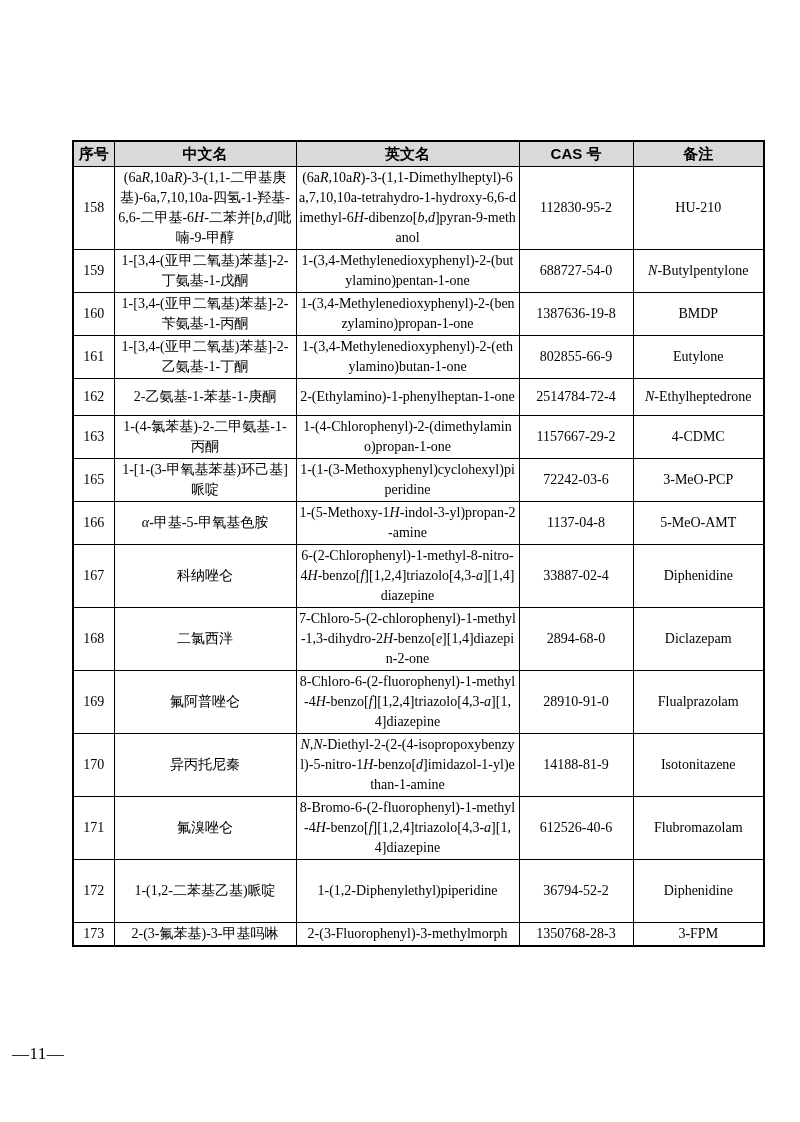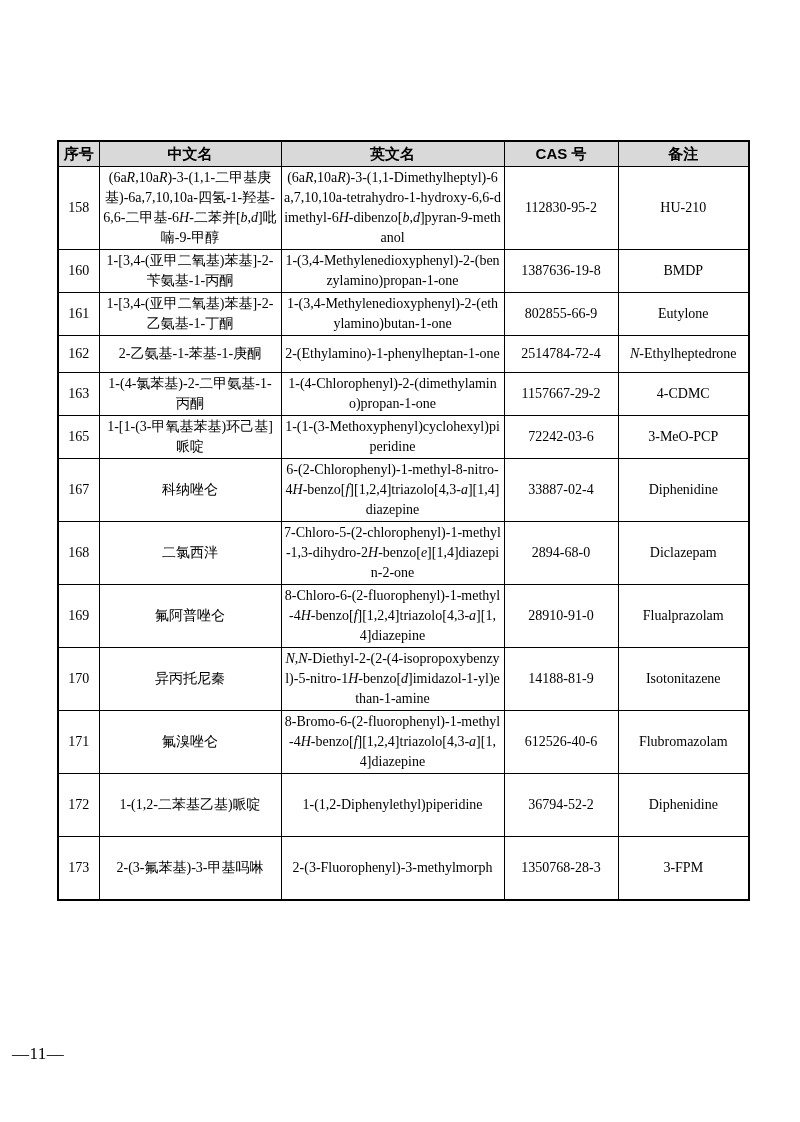--- a/index.html
+++ b/index.html
@@ -4,21 +4,21 @@
 <style>
   html, body { margin: 0; padding: 0; background: #ffffff; }
   .page {
     position: relative;
     width: 800px; height: 1122px;
     background: var(--page-bg, #ffffff);
     color: var(--text-color, #000000);
     font-family: "Liberation Serif", "DejaVu Serif", serif;
     overflow: hidden;
   }
-  .table-wrap { position: absolute; left: 57px; top: 140px; }
+  .table-wrap { position: absolute; left: 72px; top: 140px; }
   table.substances {
     border-collapse: collapse;
     table-layout: fixed;
     width: 691px;
     border: 2px solid var(--border-color, #000);
   }
   table.substances th, table.substances td {
     border: 1px solid var(--border-color, #000);
     text-align: center;
     vertical-align: middle;
@@ -76,20 +76,27 @@
       </thead>
       <tbody id="table-body">
           <tr>
     <td class="c-no">158</td>
     <td class="c-cn">(6a<i>R</i>,10a<i>R</i>)-3-(1,1-二甲基庚基)-6a,7,10,10a-四氢-1-羟基-6,6-二甲基-6<i>H</i>-二苯并[<i>b</i>,<i>d</i>]吡喃-9-甲醇</td>
     <td class="c-en">(6a<i>R</i>,10a<i>R</i>)-3-(1,1-Dimethylheptyl)-6a,7,10,10a-tetrahydro-1-hydroxy-6,6-dimethyl-6<i>H</i>-dibenzo[<i>b</i>,<i>d</i>]pyran-9-methanol</td>
     <td class="c-cas">112830-95-2</td>
     <td class="c-note">HU-210</td>
   </tr>
           <tr>
+    <td class="c-no">159</td>
+    <td class="c-cn">1-[3,4-(亚甲二氧基)苯基]-2-丁氨基-1-戊酮</td>
+    <td class="c-en">1-(3,4-Methylenedioxyphenyl)-2-(butylamino)pentan-1-one</td>
+    <td class="c-cas">688727-54-0</td>
+    <td class="c-note"><i>N</i>-Butylpentylone</td>
+  </tr>
+          <tr>
     <td class="c-no">160</td>
     <td class="c-cn">1-[3,4-(亚甲二氧基)苯基]-2-苄氨基-1-丙酮</td>
     <td class="c-en">1-(3,4-Methylenedioxyphenyl)-2-(benzylamino)propan-1-one</td>
     <td class="c-cas">1387636-19-8</td>
     <td class="c-note">BMDP</td>
   </tr>
           <tr>
     <td class="c-no">161</td>
     <td class="c-cn">1-[3,4-(亚甲二氧基)苯基]-2-乙氨基-1-丁酮</td>
     <td class="c-en">1-(3,4-Methylenedioxyphenyl)-2-(ethylamino)butan-1-one</td>
@@ -109,20 +116,27 @@
     <td class="c-en">1-(4-Chlorophenyl)-2-(dimethylamino)propan-1-one</td>
     <td class="c-cas">1157667-29-2</td>
     <td class="c-note">4-CDMC</td>
   </tr>
           <tr>
     <td class="c-no">165</td>
     <td class="c-cn">1-[1-(3-甲氧基苯基)环己基]哌啶</td>
     <td class="c-en">1-(1-(3-Methoxyphenyl)cyclohexyl)piperidine</td>
     <td class="c-cas">72242-03-6</td>
     <td class="c-note">3-MeO-PCP</td>
+  </tr>
+          <tr>
+    <td class="c-no">166</td>
+    <td class="c-cn"><i>α</i>-甲基-5-甲氧基色胺</td>
+    <td class="c-en">1-(5-Methoxy-1<i>H</i>-indol-3-yl)propan-2-amine</td>
+    <td class="c-cas">1137-04-8</td>
+    <td class="c-note">5-MeO-AMT</td>
   </tr>
           <tr>
     <td class="c-no">167</td>
     <td class="c-cn">科纳唑仑</td>
     <td class="c-en">6-(2-Chlorophenyl)-1-methyl-8-nitro-4<i>H</i>-benzo[<i>f</i>][1,2,4]triazolo[4,3-<i>a</i>][1,4]diazepine</td>
     <td class="c-cas">33887-02-4</td>
     <td class="c-note">Diphenidine</td>
   </tr>
           <tr>
     <td class="c-no">168</td>

